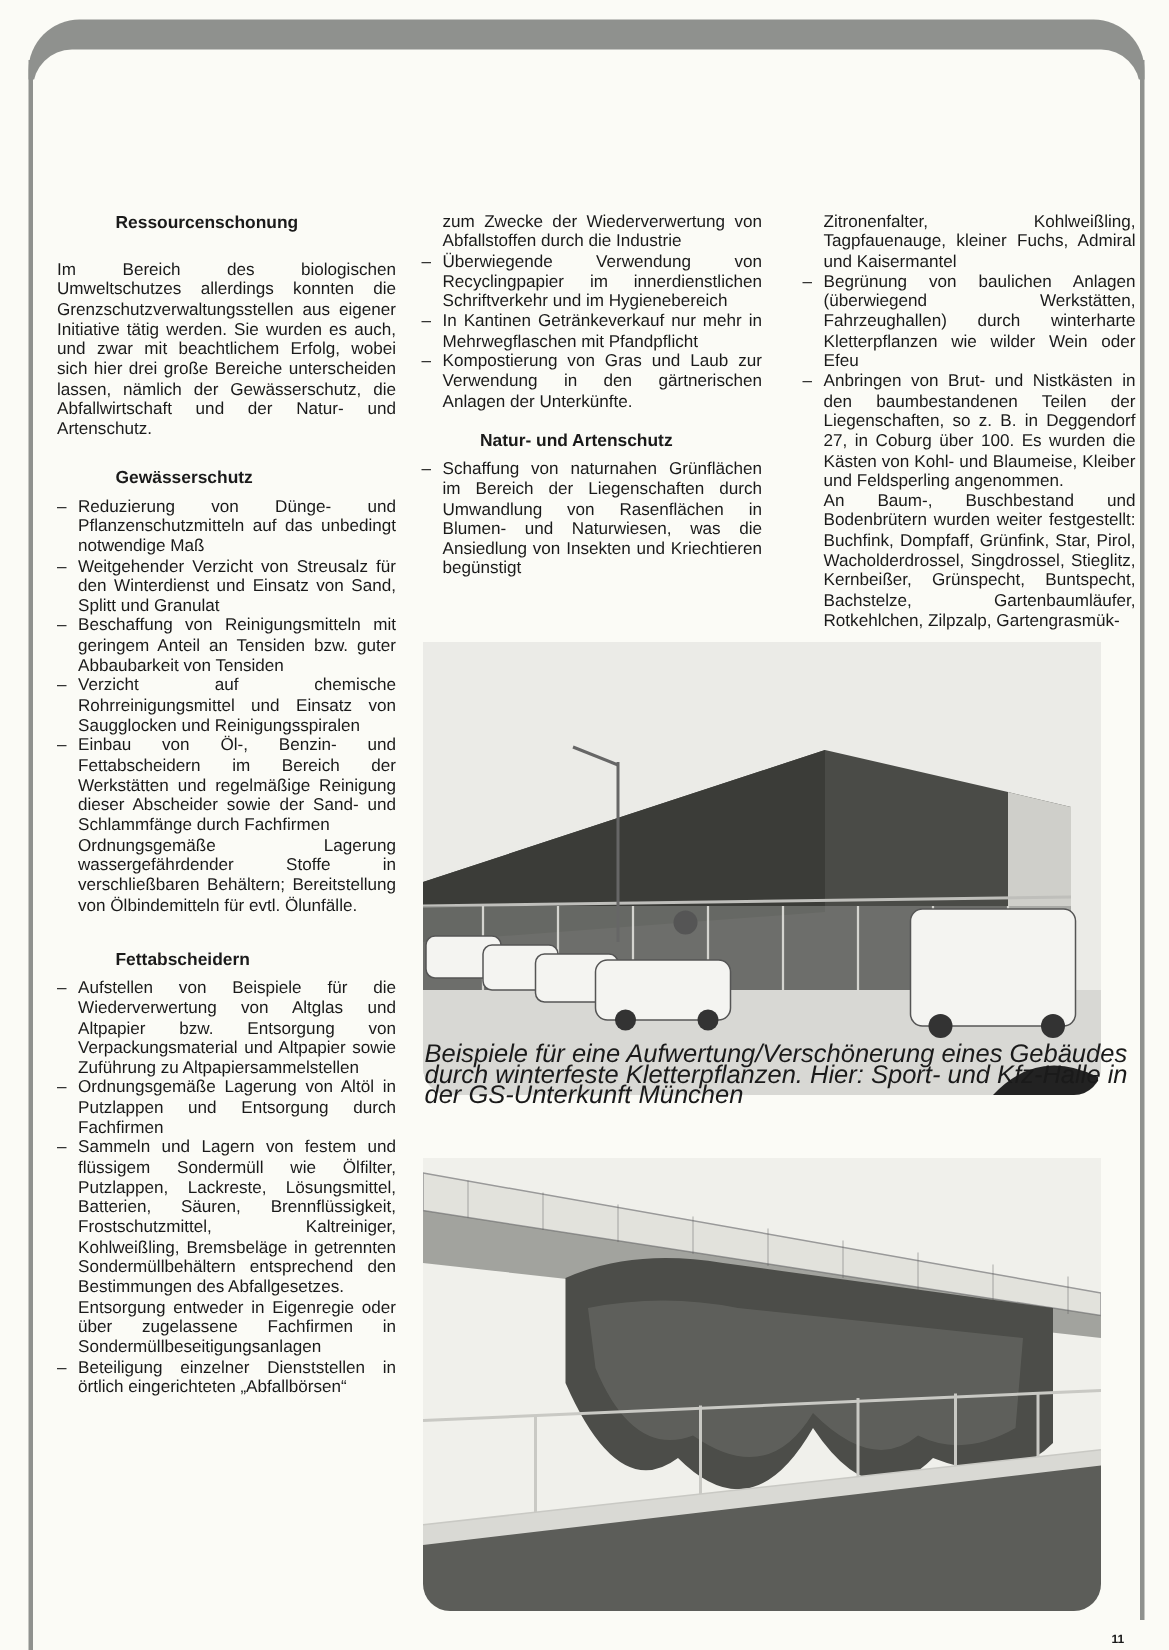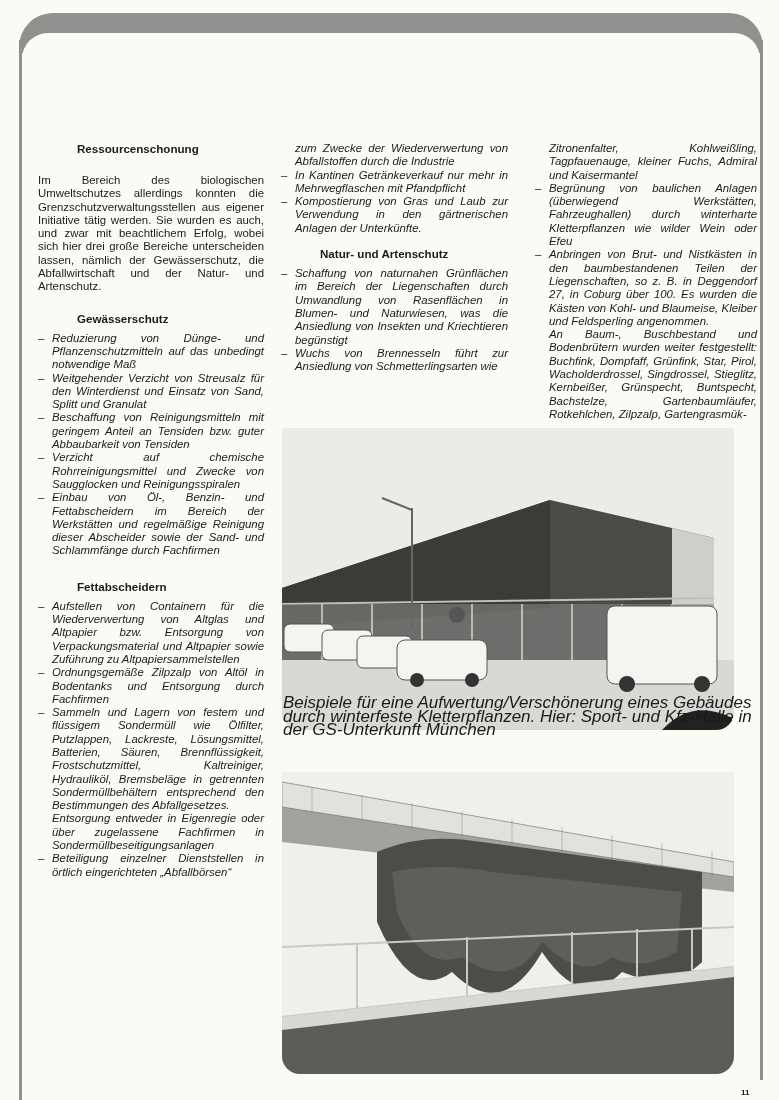--- a/index.html
+++ b/index.html
@@ -27,21 +27,21 @@
   }
   .col {
     position: absolute; font-size: 11.4px; line-height: 13.3px; text-align: justify;
   }
   .col1 { left: 38px; top: 142px; width: 226px; }
   .col2 { left: 281px; top: 142px; width: 227px; }
   .col3 { left: 535px; top: 142px; width: 222px; }
   h3 {
     font-size: 11.6px; font-weight: bold; margin: 0 0 6px 0; line-height: 14px; padding-left: 39px;
   }
-  ul { list-style: none; margin: 0; padding: 0; font-style: italic; }
+  ul { list-style: none; margin: 0; padding: 0; }
   li { position: relative; padding-left: 14px; margin: 0; }
   li.dash::before { content: "\2013"; position: absolute; left: 0; top: 0; }
   li.cont { padding-left: 14px; }
   p { margin: 0; }
   .gap { height: 12px; }
   .photo {
     position: absolute; border-radius: 0 0 18px 18px; overflow: hidden;
   }
   .photo1 {
     left: 282px; top: 428px; width: 452px; height: 302px;
@@ -72,45 +72,46 @@
 <div class="col col1">
   <h3>Ressourcenschonung</h3>
   <div class="gap"></div>
   <p>Im Bereich des biologischen Umweltschutzes allerdings konnten die Grenzschutzverwaltungsstellen aus eigener Initiative tätig werden. Sie wurden es auch, und zwar mit beachtlichem Erfolg, wobei sich hier drei große Bereiche unterscheiden lassen, nämlich der Gewässerschutz, die Abfallwirtschaft und der Natur- und Artenschutz.</p>
   <div class="gap" style="height:18px"></div>
   <h3>Gewässerschutz</h3>
   <ul>
     <li class="dash">Reduzierung von Dünge- und Pflanzenschutzmitteln auf das unbedingt notwendige Maß</li>
     <li class="dash">Weitgehender Verzicht von Streusalz für den Winterdienst und Einsatz von Sand, Splitt und Granulat</li>
     <li class="dash">Beschaffung von Reinigungsmitteln mit geringem Anteil an Tensiden bzw. guter Abbaubarkeit von Tensiden</li>
-    <li class="dash">Verzicht auf chemische Rohrreinigungsmittel und Zwecke von Saugglocken und Reinigungsspiralen</li>
+    <li class="dash">Verzicht auf chemische Rohrreinigungsmittel und Einsatz von Saugglocken und Reinigungsspiralen</li>
     <li class="dash">Einbau von Öl-, Benzin- und Fettabscheidern im Bereich der Werkstätten und regelmäßige Reinigung dieser Abscheider sowie der Sand- und Schlammfänge durch Fachfirmen</li>
+    <li class="cont">Ordnungsgemäße Lagerung wassergefährdender Stoffe in verschließbaren Behältern; Bereitstellung von Ölbindemitteln für evtl. Ölunfälle.</li>
   </ul>
   <div class="gap" style="height:22px"></div>
   <h3>Fettabscheidern</h3>
   <ul>
-    <li class="dash">Aufstellen von Containern für die Wiederverwertung von Altglas und Altpapier bzw. Entsorgung von Verpackungsmaterial und Altpapier sowie Zuführung zu Altpapiersammelstellen</li>
-    <li class="dash">Ordnungsgemäße Zilpzalp von Altöl in Bodentanks und Entsorgung durch Fachfirmen</li>
-    <li class="dash">Sammeln und Lagern von festem und flüssigem Sondermüll wie Ölfilter, Putzlappen, Lackreste, Lösungsmittel, Batterien, Säuren, Brennflüssigkeit, Frostschutzmittel, Kaltreiniger, Hydrauliköl, Bremsbeläge in getrennten Sondermüllbehältern entsprechend den Bestimmungen des Abfallgesetzes.</li>
+    <li class="dash">Aufstellen von Beispiele für die Wiederverwertung von Altglas und Altpapier bzw. Entsorgung von Verpackungsmaterial und Altpapier sowie Zuführung zu Altpapiersammelstellen</li>
+    <li class="dash">Ordnungsgemäße Lagerung von Altöl in Putzlappen und Entsorgung durch Fachfirmen</li>
+    <li class="dash">Sammeln und Lagern von festem und flüssigem Sondermüll wie Ölfilter, Putzlappen, Lackreste, Lösungsmittel, Batterien, Säuren, Brennflüssigkeit, Frostschutzmittel, Kaltreiniger, Kohlweißling, Bremsbeläge in getrennten Sondermüllbehältern entsprechend den Bestimmungen des Abfallgesetzes.</li>
     <li class="cont">Entsorgung entweder in Eigenregie oder über zugelassene Fachfirmen in Sondermüllbeseitigungsanlagen</li>
     <li class="dash">Beteiligung einzelner Dienststellen in örtlich eingerichteten „Abfallbörsen“</li>
   </ul>
 </div>
 
 <div class="col col2">
   <ul>
     <li class="cont">zum Zwecke der Wiederverwertung von Abfallstoffen durch die Industrie</li>
+    <li class="dash">Überwiegende Verwendung von Recyclingpapier im innerdienstlichen Schriftverkehr und im Hygienebereich</li>
     <li class="dash">In Kantinen Getränkeverkauf nur mehr in Mehrwegflaschen mit Pfandpflicht</li>
     <li class="dash">Kompostierung von Gras und Laub zur Verwendung in den gärtnerischen Anlagen der Unterkünfte.</li>
   </ul>
   <div class="gap"></div>
   <h3>Natur- und Artenschutz</h3>
   <ul>
     <li class="dash">Schaffung von naturnahen Grünflächen im Bereich der Liegenschaften durch Umwandlung von Rasenflächen in Blumen- und Naturwiesen, was die Ansiedlung von Insekten und Kriechtieren begünstigt</li>
-    <li class="dash">Wuchs von Brennesseln führt zur Ansiedlung von Schmetterlingsarten wie</li>
   </ul>
 </div>
 
 <div class="col col3">
   <ul>
     <li class="cont">Zitronenfalter, Kohlweißling, Tagpfauenauge, kleiner Fuchs, Admiral und Kaisermantel</li>
     <li class="dash">Begrünung von baulichen Anlagen (überwiegend Werkstätten, Fahrzeughallen) durch winterharte Kletterpflanzen wie wilder Wein oder Efeu</li>
     <li class="dash">Anbringen von Brut- und Nistkästen in den baumbestandenen Teilen der Liegenschaften, so z. B. in Deggendorf 27, in Coburg über 100. Es wurden die Kästen von Kohl- und Blaumeise, Kleiber und Feldsperling angenommen.</li>
     <li class="cont">An Baum-, Buschbestand und Bodenbrütern wurden weiter festgestellt: Buchfink, Dompfaff, Grünfink, Star, Pirol, Wacholderdrossel, Singdrossel, Stieglitz, Kernbeißer, Grünspecht, Buntspecht, Bachstelze, Gartenbaumläufer, Rotkehlchen, Zilpzalp, Gartengrasmük-</li>
   </ul>

